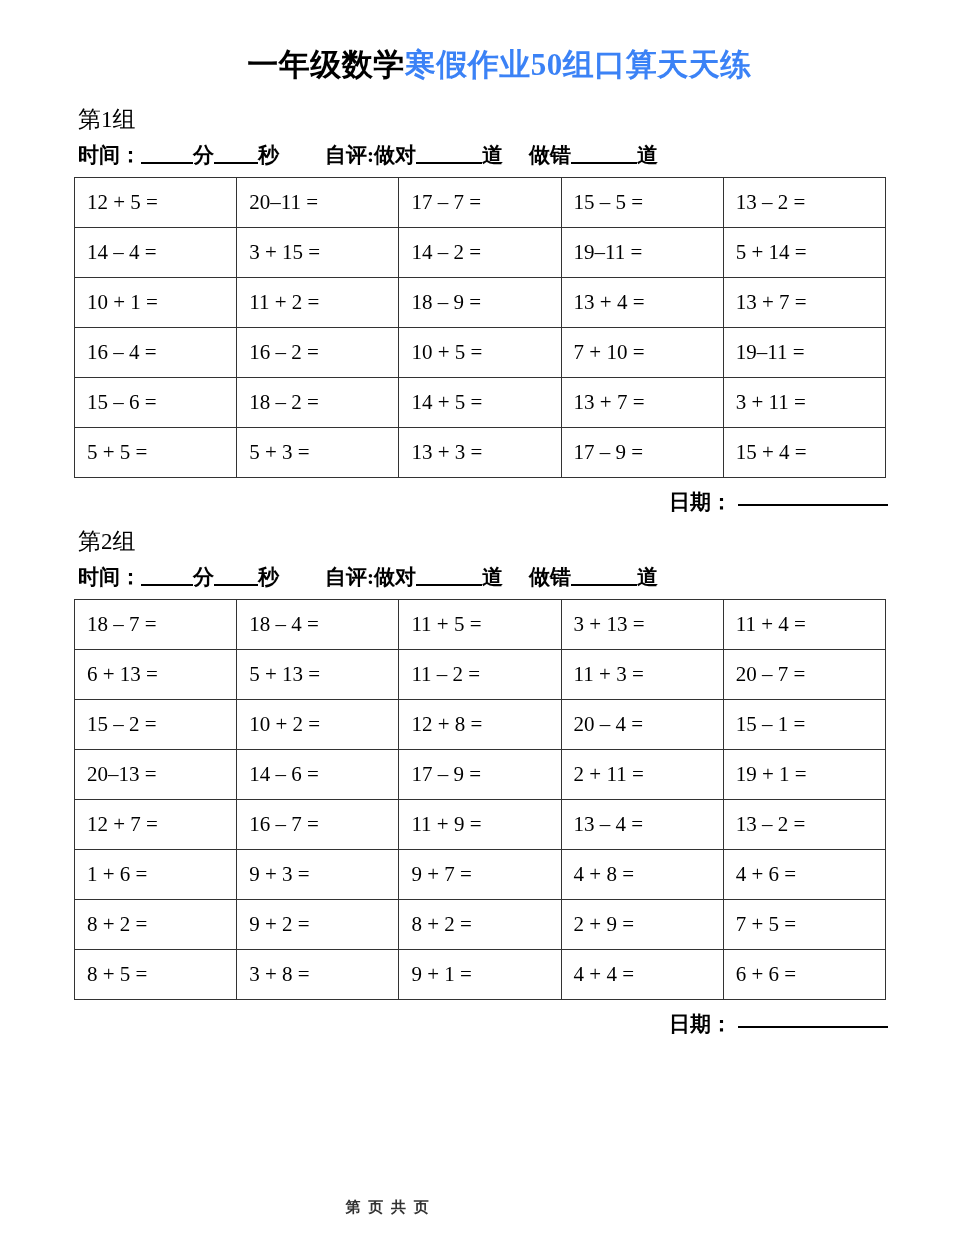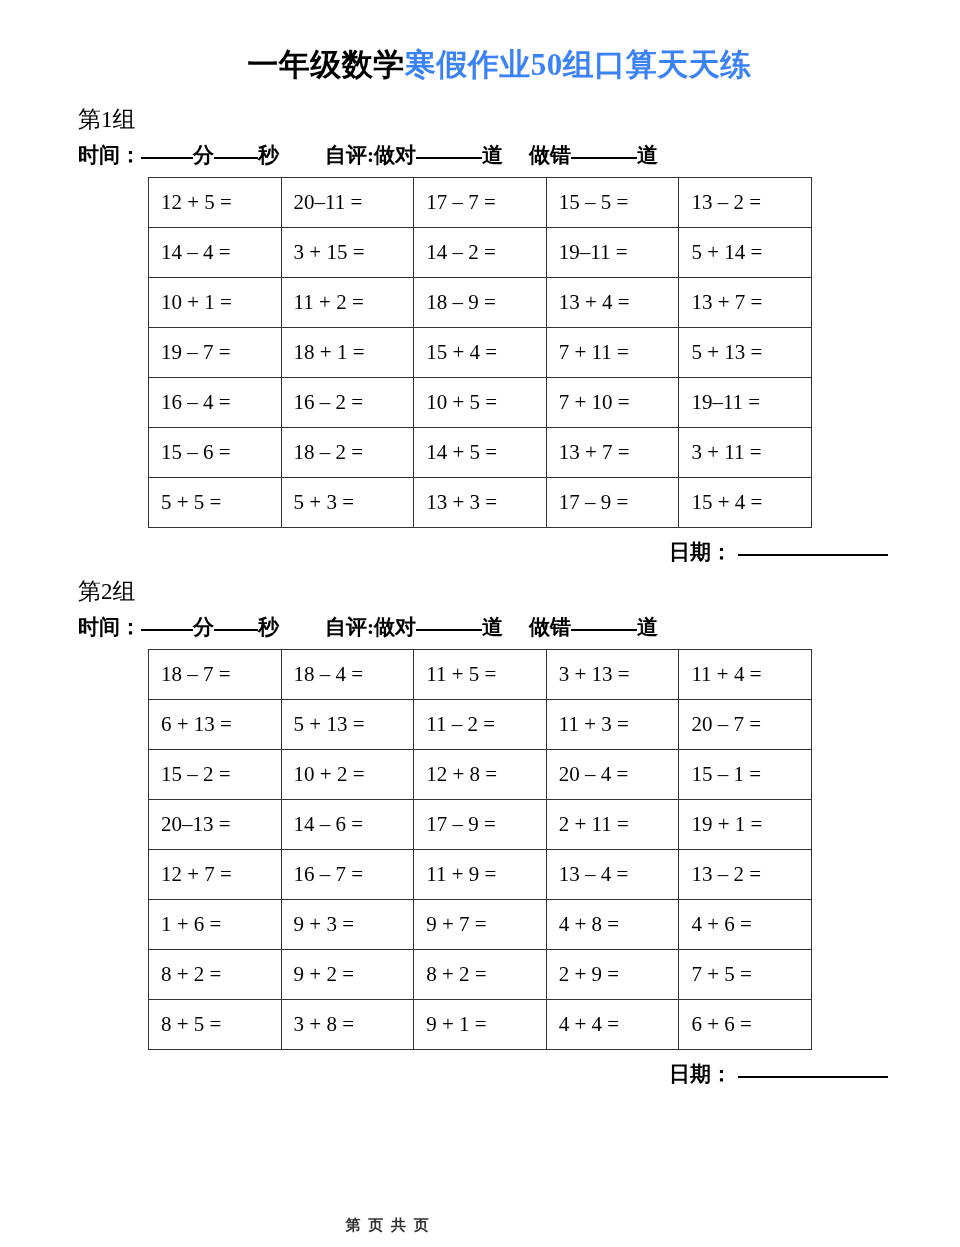--- a/index.html
+++ b/index.html
@@ -43,37 +43,37 @@
   }
   .meta-row {
     display: flex;
     align-items: flex-end;
     font-size: 21px;
     font-weight: bold;
     margin: 0 0 8px 18px;
   }
   .meta-seg {
     display: inline-flex;
-    align-items: flex-start;
+    align-items: center;
     white-space: nowrap;
   }
   .blank-line {
     display: inline-block;
     border-bottom: 2px solid #000;
     height: 16px;
   }
   .bl-50 { width: 52px; }
   .bl-40 { width: 44px; }
   .bl-60 { width: 66px; }
   .meta-gap { width: 46px; display: inline-block; }
   .meta-gap-sm { width: 26px; display: inline-block; }
 
   table.grid {
     border-collapse: collapse;
-    width: 664px;
+    width: 812px;
     margin: 0 auto;
     table-layout: fixed;
   }
   table.grid td {
     border: 1px solid #333333;
     height: 49px;
     font-size: 21px;
     padding: 0 0 0 12px;
     vertical-align: middle;
     white-space: nowrap;
@@ -93,21 +93,21 @@
     height: 16px;
     margin-left: 6px;
   }
   .footer {
     text-align: center;
     font-size: 15px;
     font-weight: bold;
     color: #333;
     letter-spacing: 2px;
     position: absolute;
-    bottom: 12px;
+    bottom: 30px;
     left: 0;
     width: 776px;
   }
 </style>
 </head>
 <body>
 
 <div class="page">
 
   <div class="doc-title">
@@ -157,27 +157,20 @@
           <td>5 + 14 =</td>
         </tr>
         <tr>
           <td>10 + 1 =</td>
           <td>11 + 2 =</td>
           <td>18 – 9 =</td>
           <td>13 + 4 =</td>
           <td>13 + 7 =</td>
         </tr>
         <tr>
-          <td>19 – 7 =</td>
-          <td>18 + 1 =</td>
-          <td>15 + 4 =</td>
-          <td>7 + 11 =</td>
-          <td>5 + 13 =</td>
-        </tr>
-        <tr>
           <td>16 – 4 =</td>
           <td>16 – 2 =</td>
           <td>10 + 5 =</td>
           <td>7 + 10 =</td>
           <td>19–11 =</td>
         </tr>
         <tr>
           <td>15 – 6 =</td>
           <td>18 – 2 =</td>
           <td>14 + 5 =</td>

